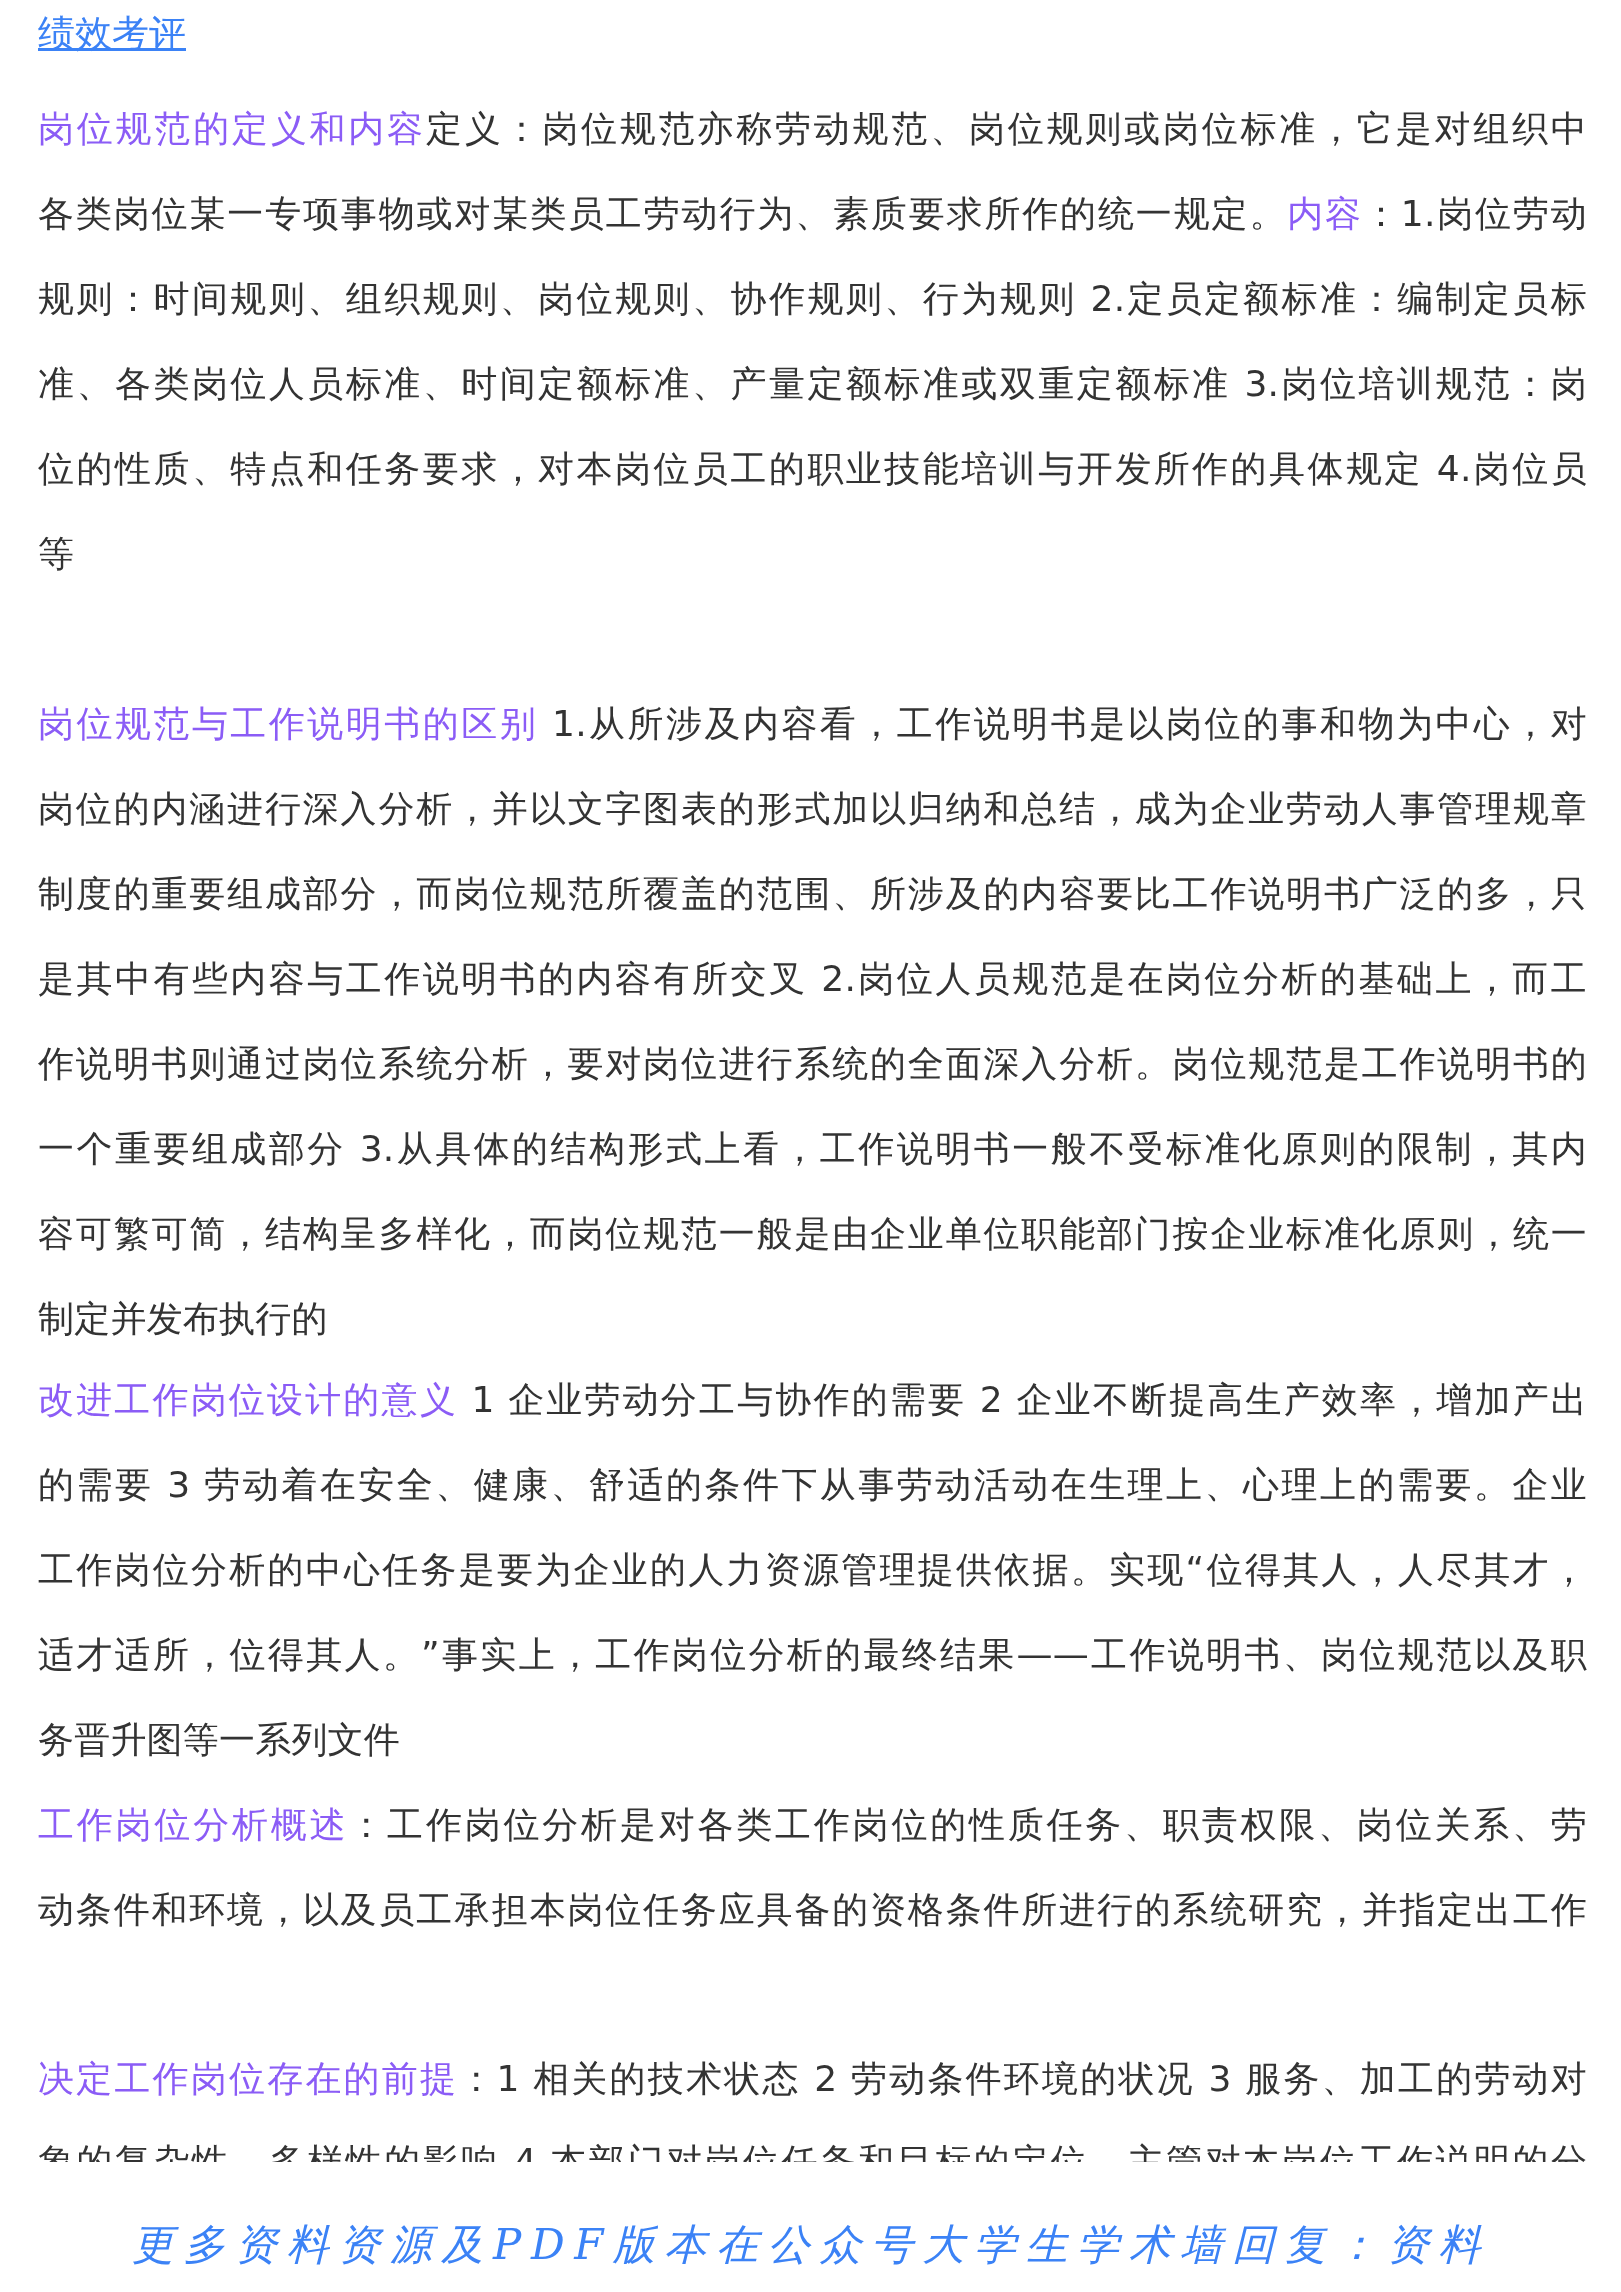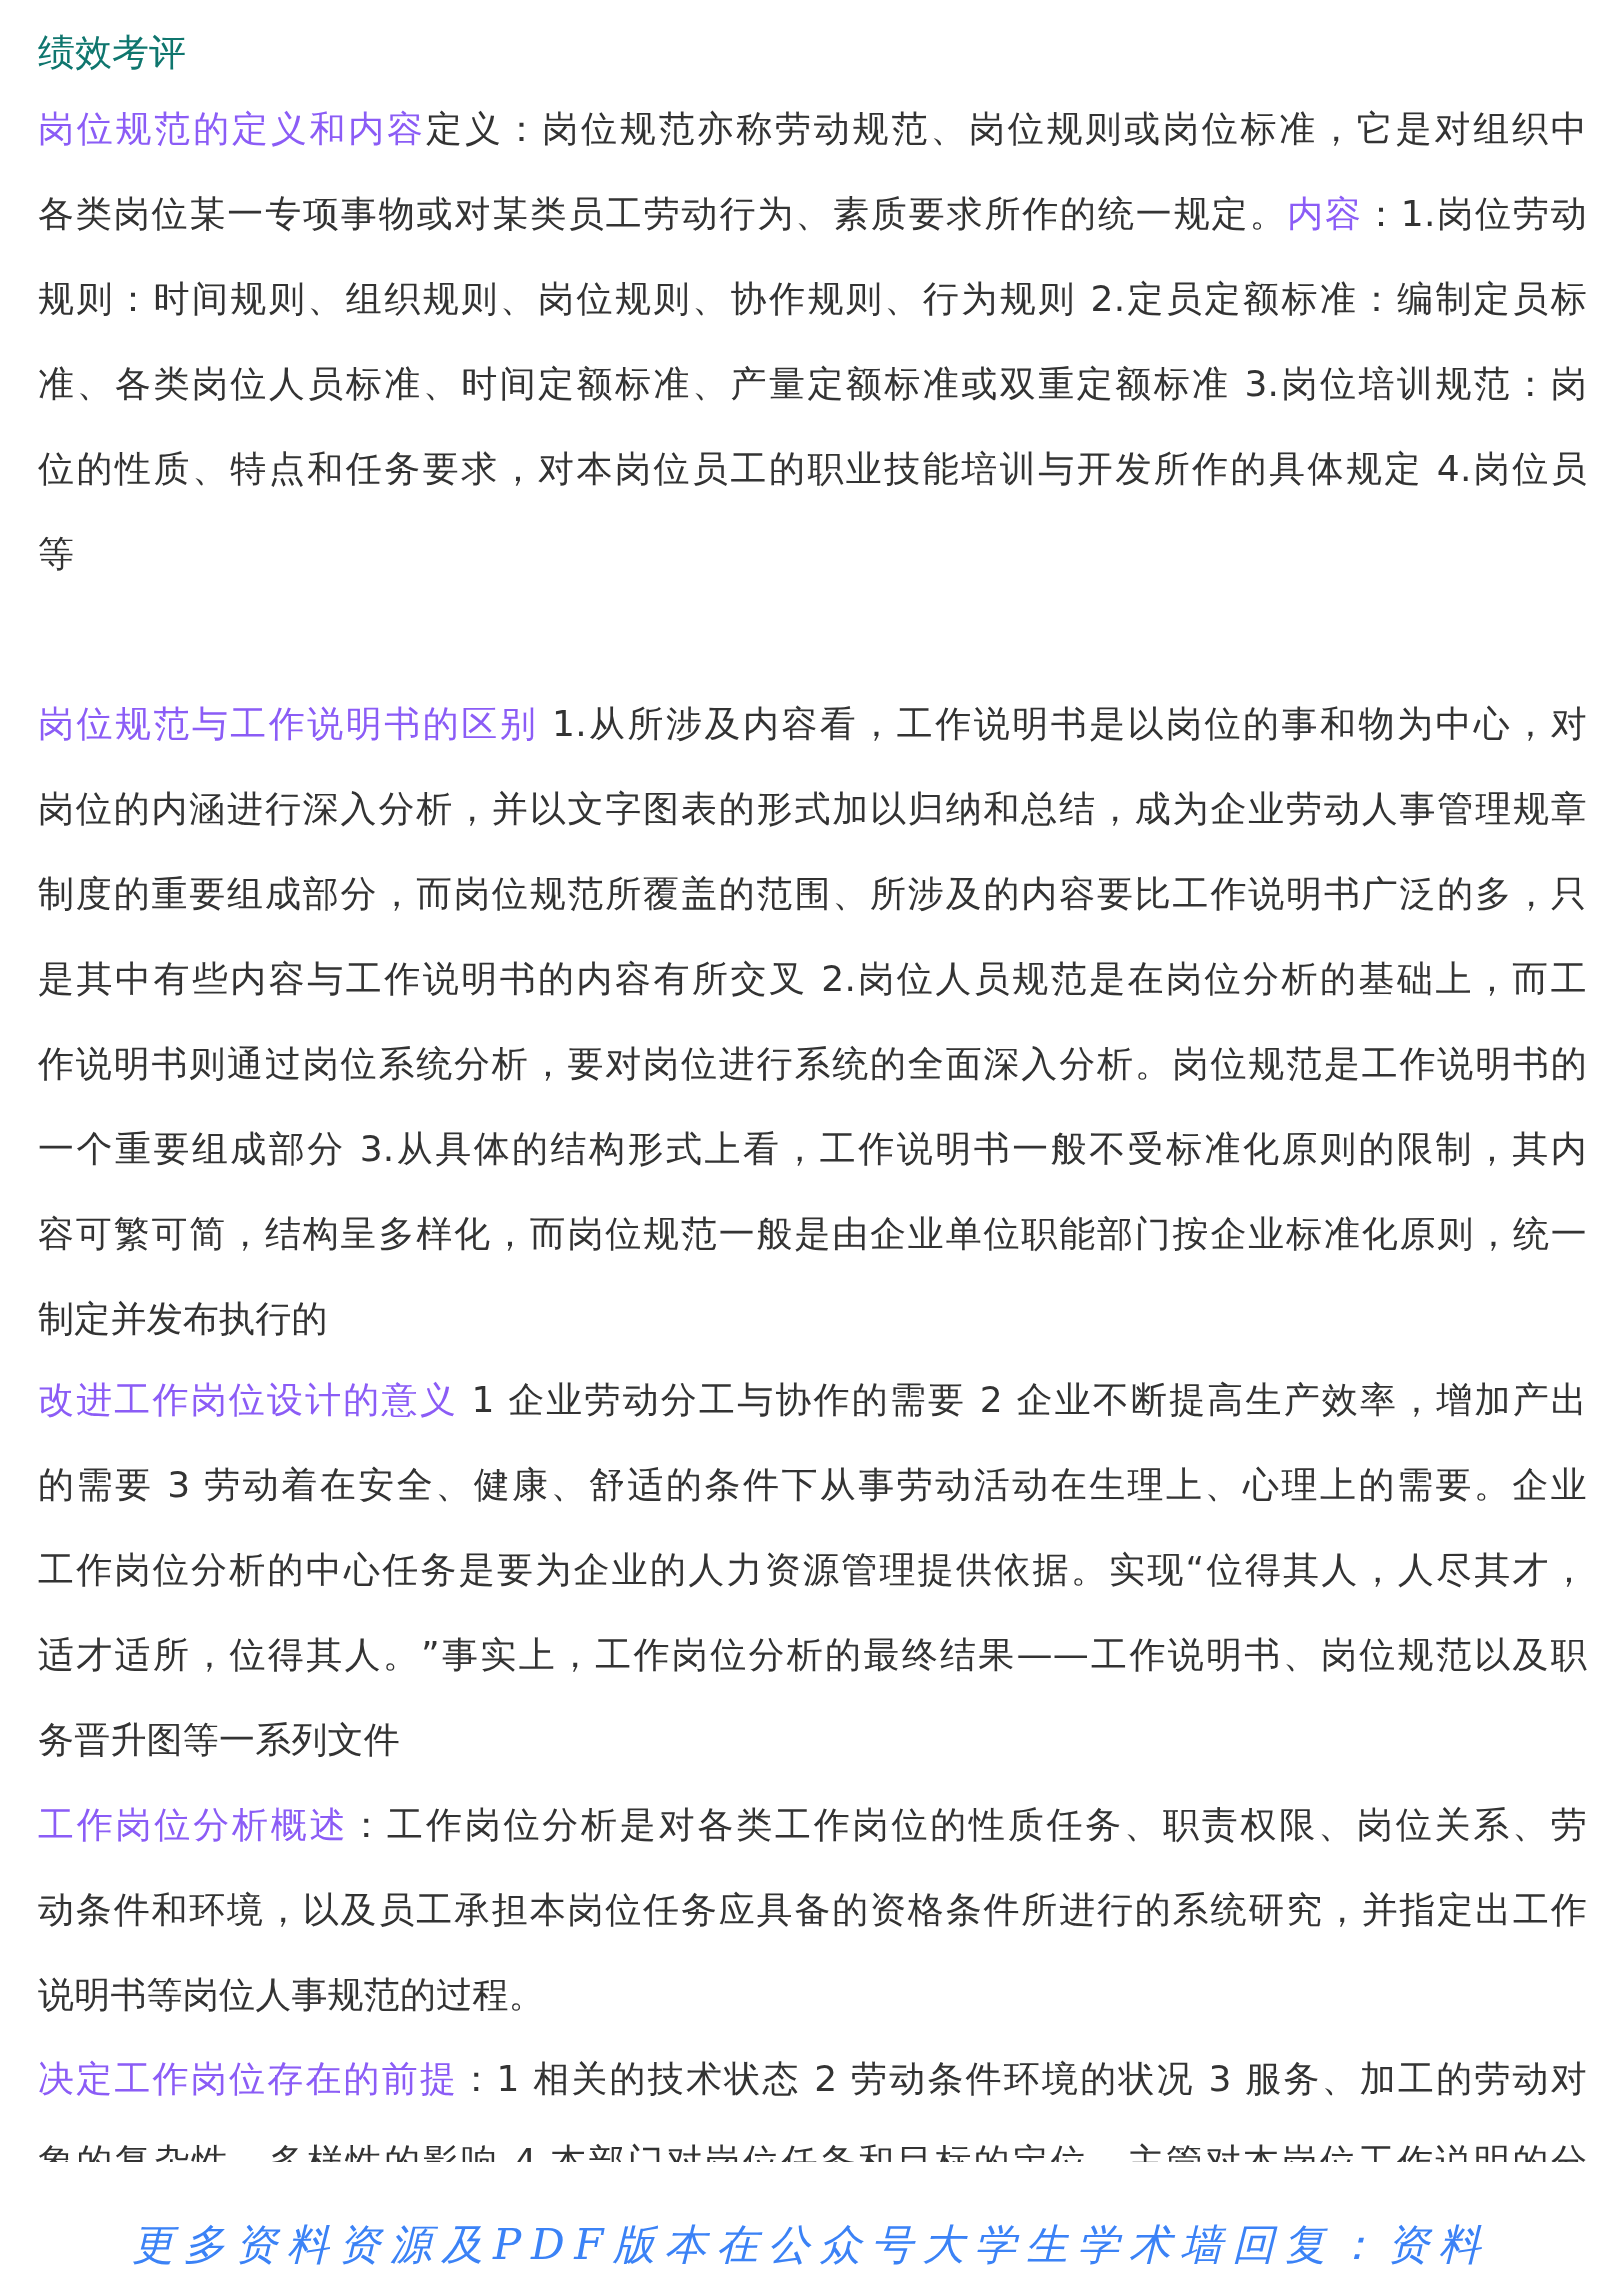--- a/index.html
+++ b/index.html
@@ -1,18 +1,18 @@
 <!DOCTYPE html>
 <html><head>
 <meta charset="utf-8">
 <style>
   html, body { margin:0; padding:0; background:#ffffff; }
   body { width:1622px; height:2292px; position:relative; overflow:hidden;
          font-family:"DejaVu Sans","Liberation Sans",sans-serif; color:#333333; }
-  .title { position:absolute; left:38px; top:28px; font-size:37px; line-height:50px; color:#0f766e; }
+  .title { position:absolute; left:38px; top:9px; font-size:37px; line-height:50px; color:#3b82f6;text-decoration:underline; }
   .para { position:absolute; left:38px; width:1549px; }
   .line { display:block; height:85px; line-height:85px; font-size:36px; white-space:nowrap;
           letter-spacing:0.2px; text-align:justify; text-align-last:justify; }
   .line.last { text-align-last:left; }
   .hl { color:#8b5cf6; }
   .cut-wrap { position:absolute; left:38px; top:2135px; width:1549px; height:27px; overflow:hidden; }
   .cut-inner { position:absolute; top:-5.8px; left:0; width:1549px; font-size:36px; white-space:nowrap;
                text-align:justify; text-align-last:justify; line-height:65px; }
   .footer { position:absolute; left:0; width:1622px; top:2217px; text-align:center;
             font-family:"DejaVu Serif","Liberation Serif",serif; font-size:42px; font-style:italic;
@@ -47,21 +47,20 @@
   <span class="line"><span class="hl">改进工作岗位设计的意义</span><span> 1 企业劳动分工与协作的需要 2 企业不断提高生产效率，增加产出</span></span>
   <span class="line">的需要 3 劳动着在安全、健康、舒适的条件下从事劳动活动在生理上、心理上的需要。企业</span>
   <span class="line">工作岗位分析的中心任务是要为企业的人力资源管理提供依据。实现“位得其人，人尽其才，</span>
   <span class="line">适才适所，位得其人。”事实上，工作岗位分析的最终结果——工作说明书、岗位规范以及职</span>
   <span class="line last">务晋升图等一系列文件</span>
 </div>
 
 <div class="para" style="top:1782px;">
   <span class="line"><span class="hl">工作岗位分析概述</span><span>：工作岗位分析是对各类工作岗位的性质任务、职责权限、岗位关系、劳</span></span>
   <span class="line">动条件和环境，以及员工承担本岗位任务应具备的资格条件所进行的系统研究，并指定出工作</span>
-  <span class="line last">说明书等岗位人事规范的过程。</span>
 </div>
 
 <div class="para" style="top:2036px;">
   <span class="line"><span class="hl">决定工作岗位存在的前提</span><span>：1 相关的技术状态 2 劳动条件环境的状况 3 服务、加工的劳动对</span></span>
 </div>
 <div class="cut-wrap">
   <div class="cut-inner">象的复杂性、多样性的影响 4 本部门对岗位任务和目标的定位、主管对本岗位工作说明的分</div>
 </div>
 
 <div class="footer">更多资料资源及PDF版本在公众号大学生学术墙回复：资料</div>

